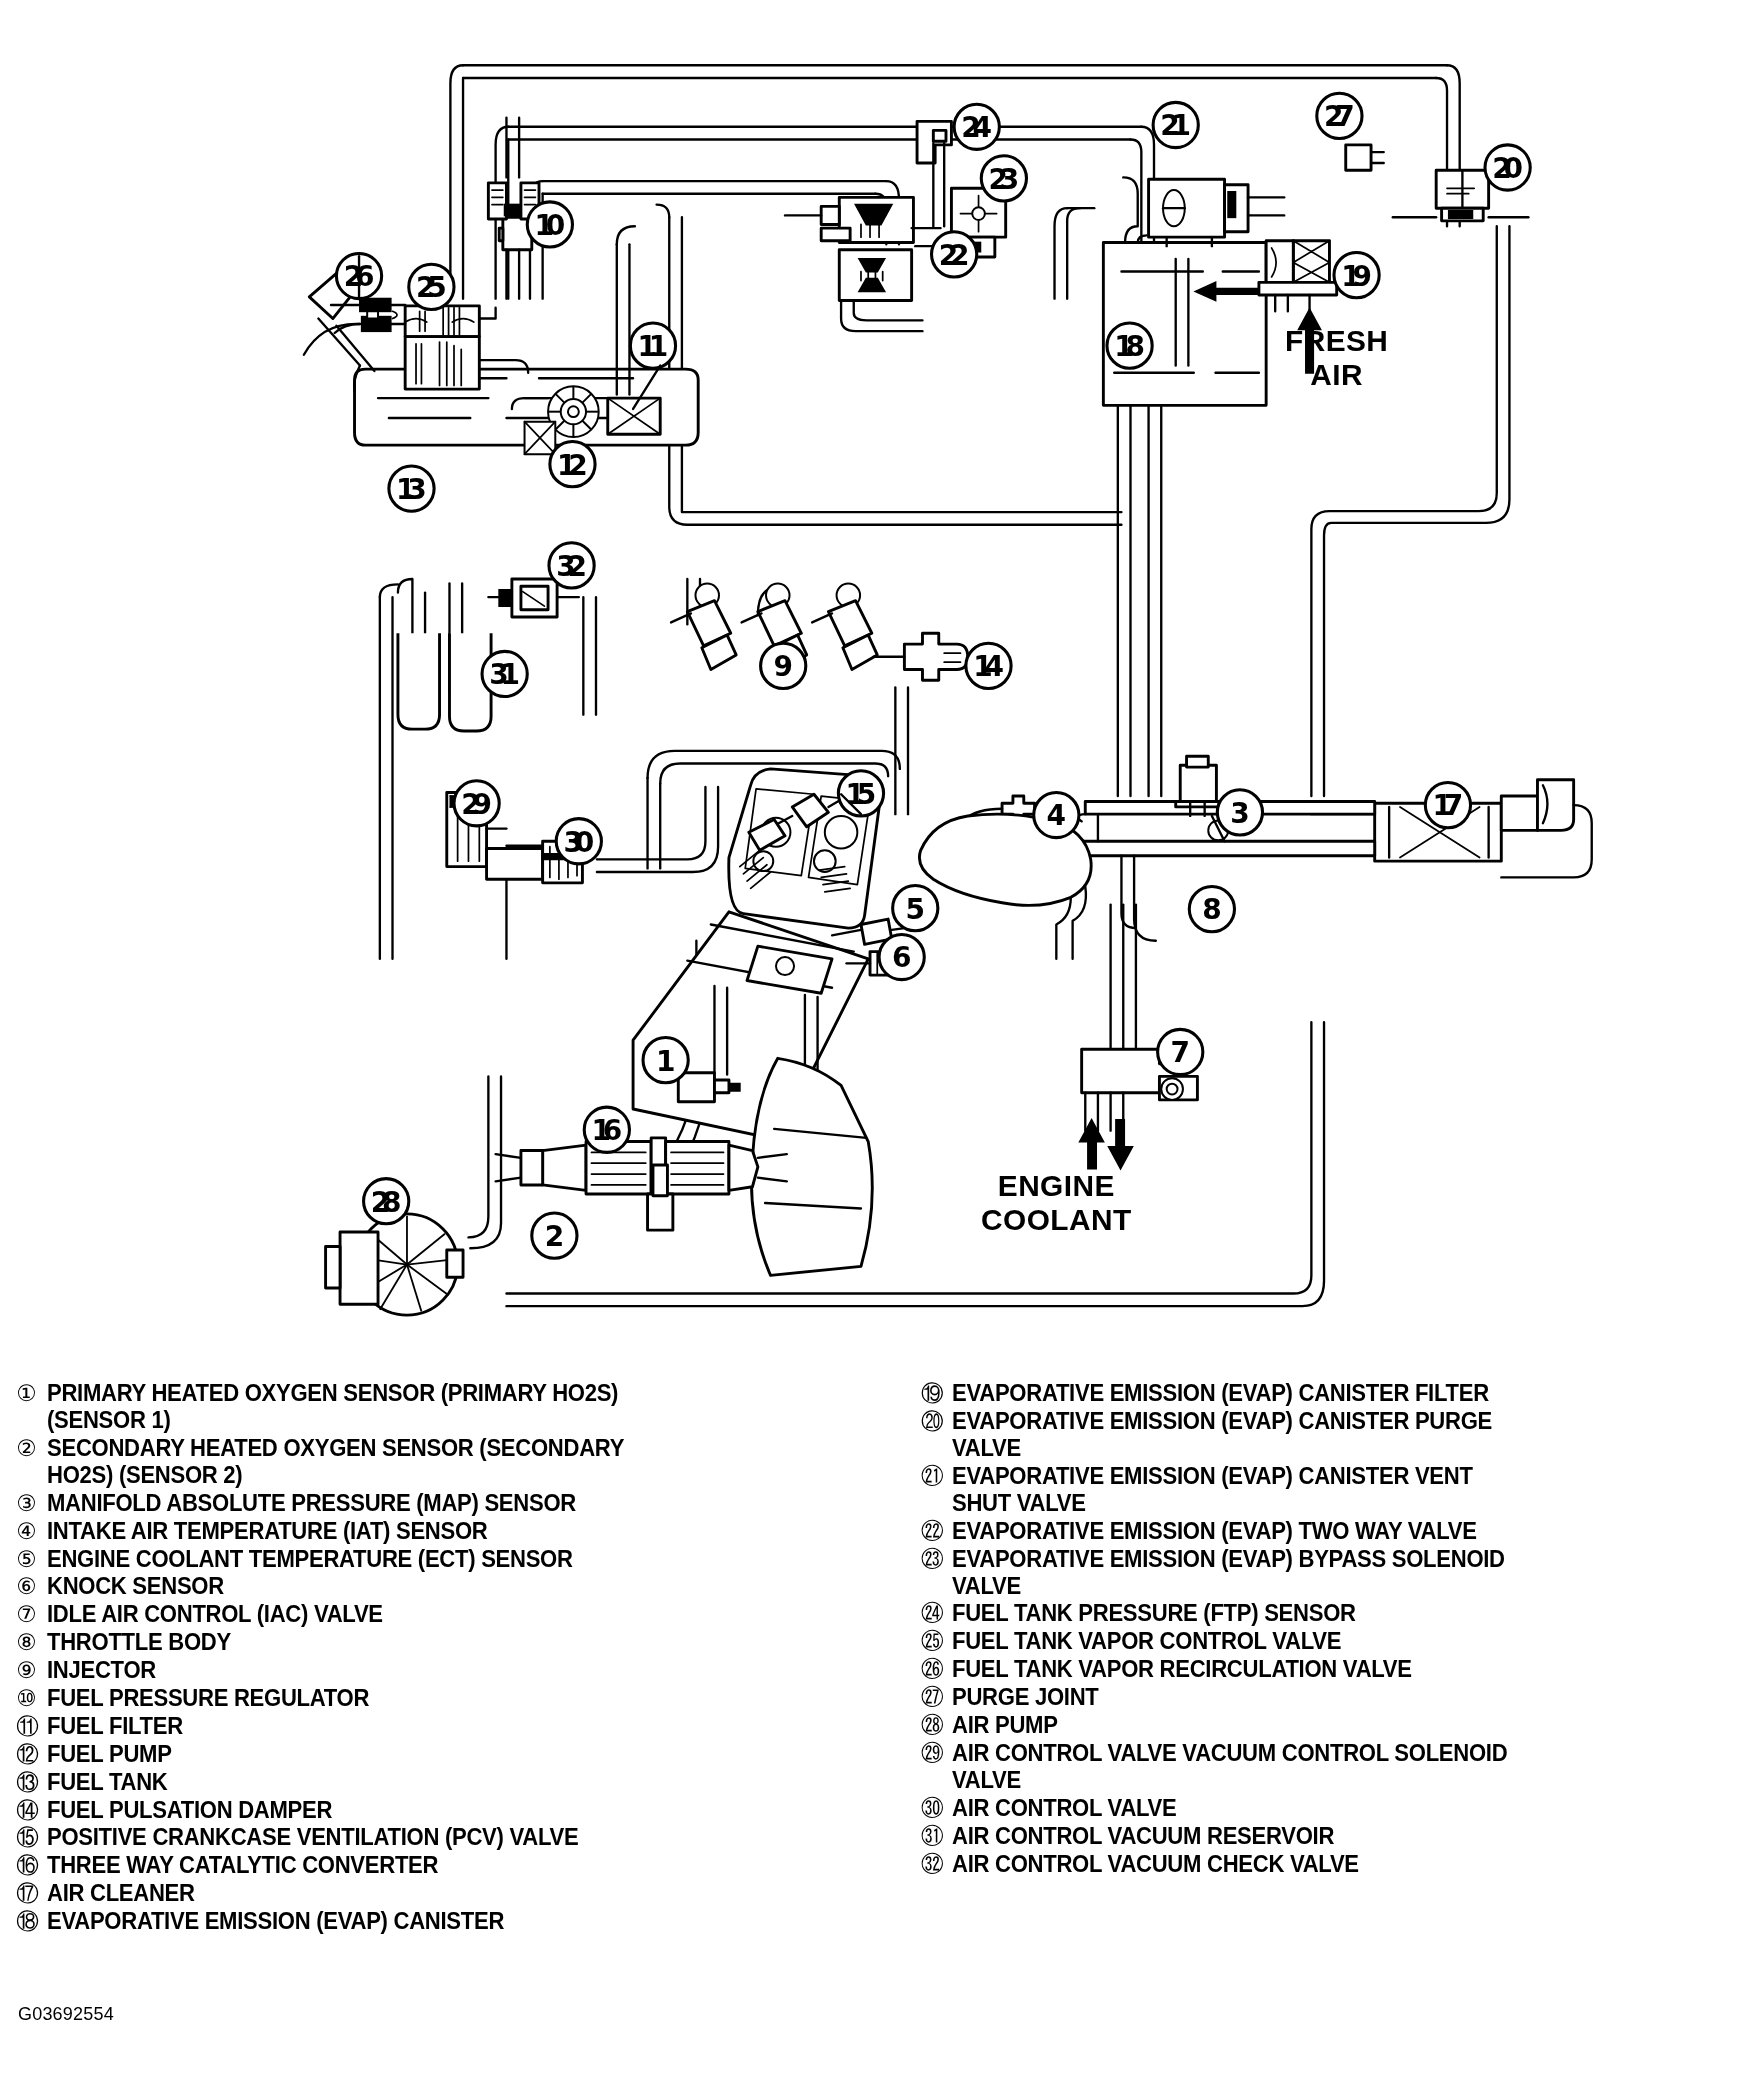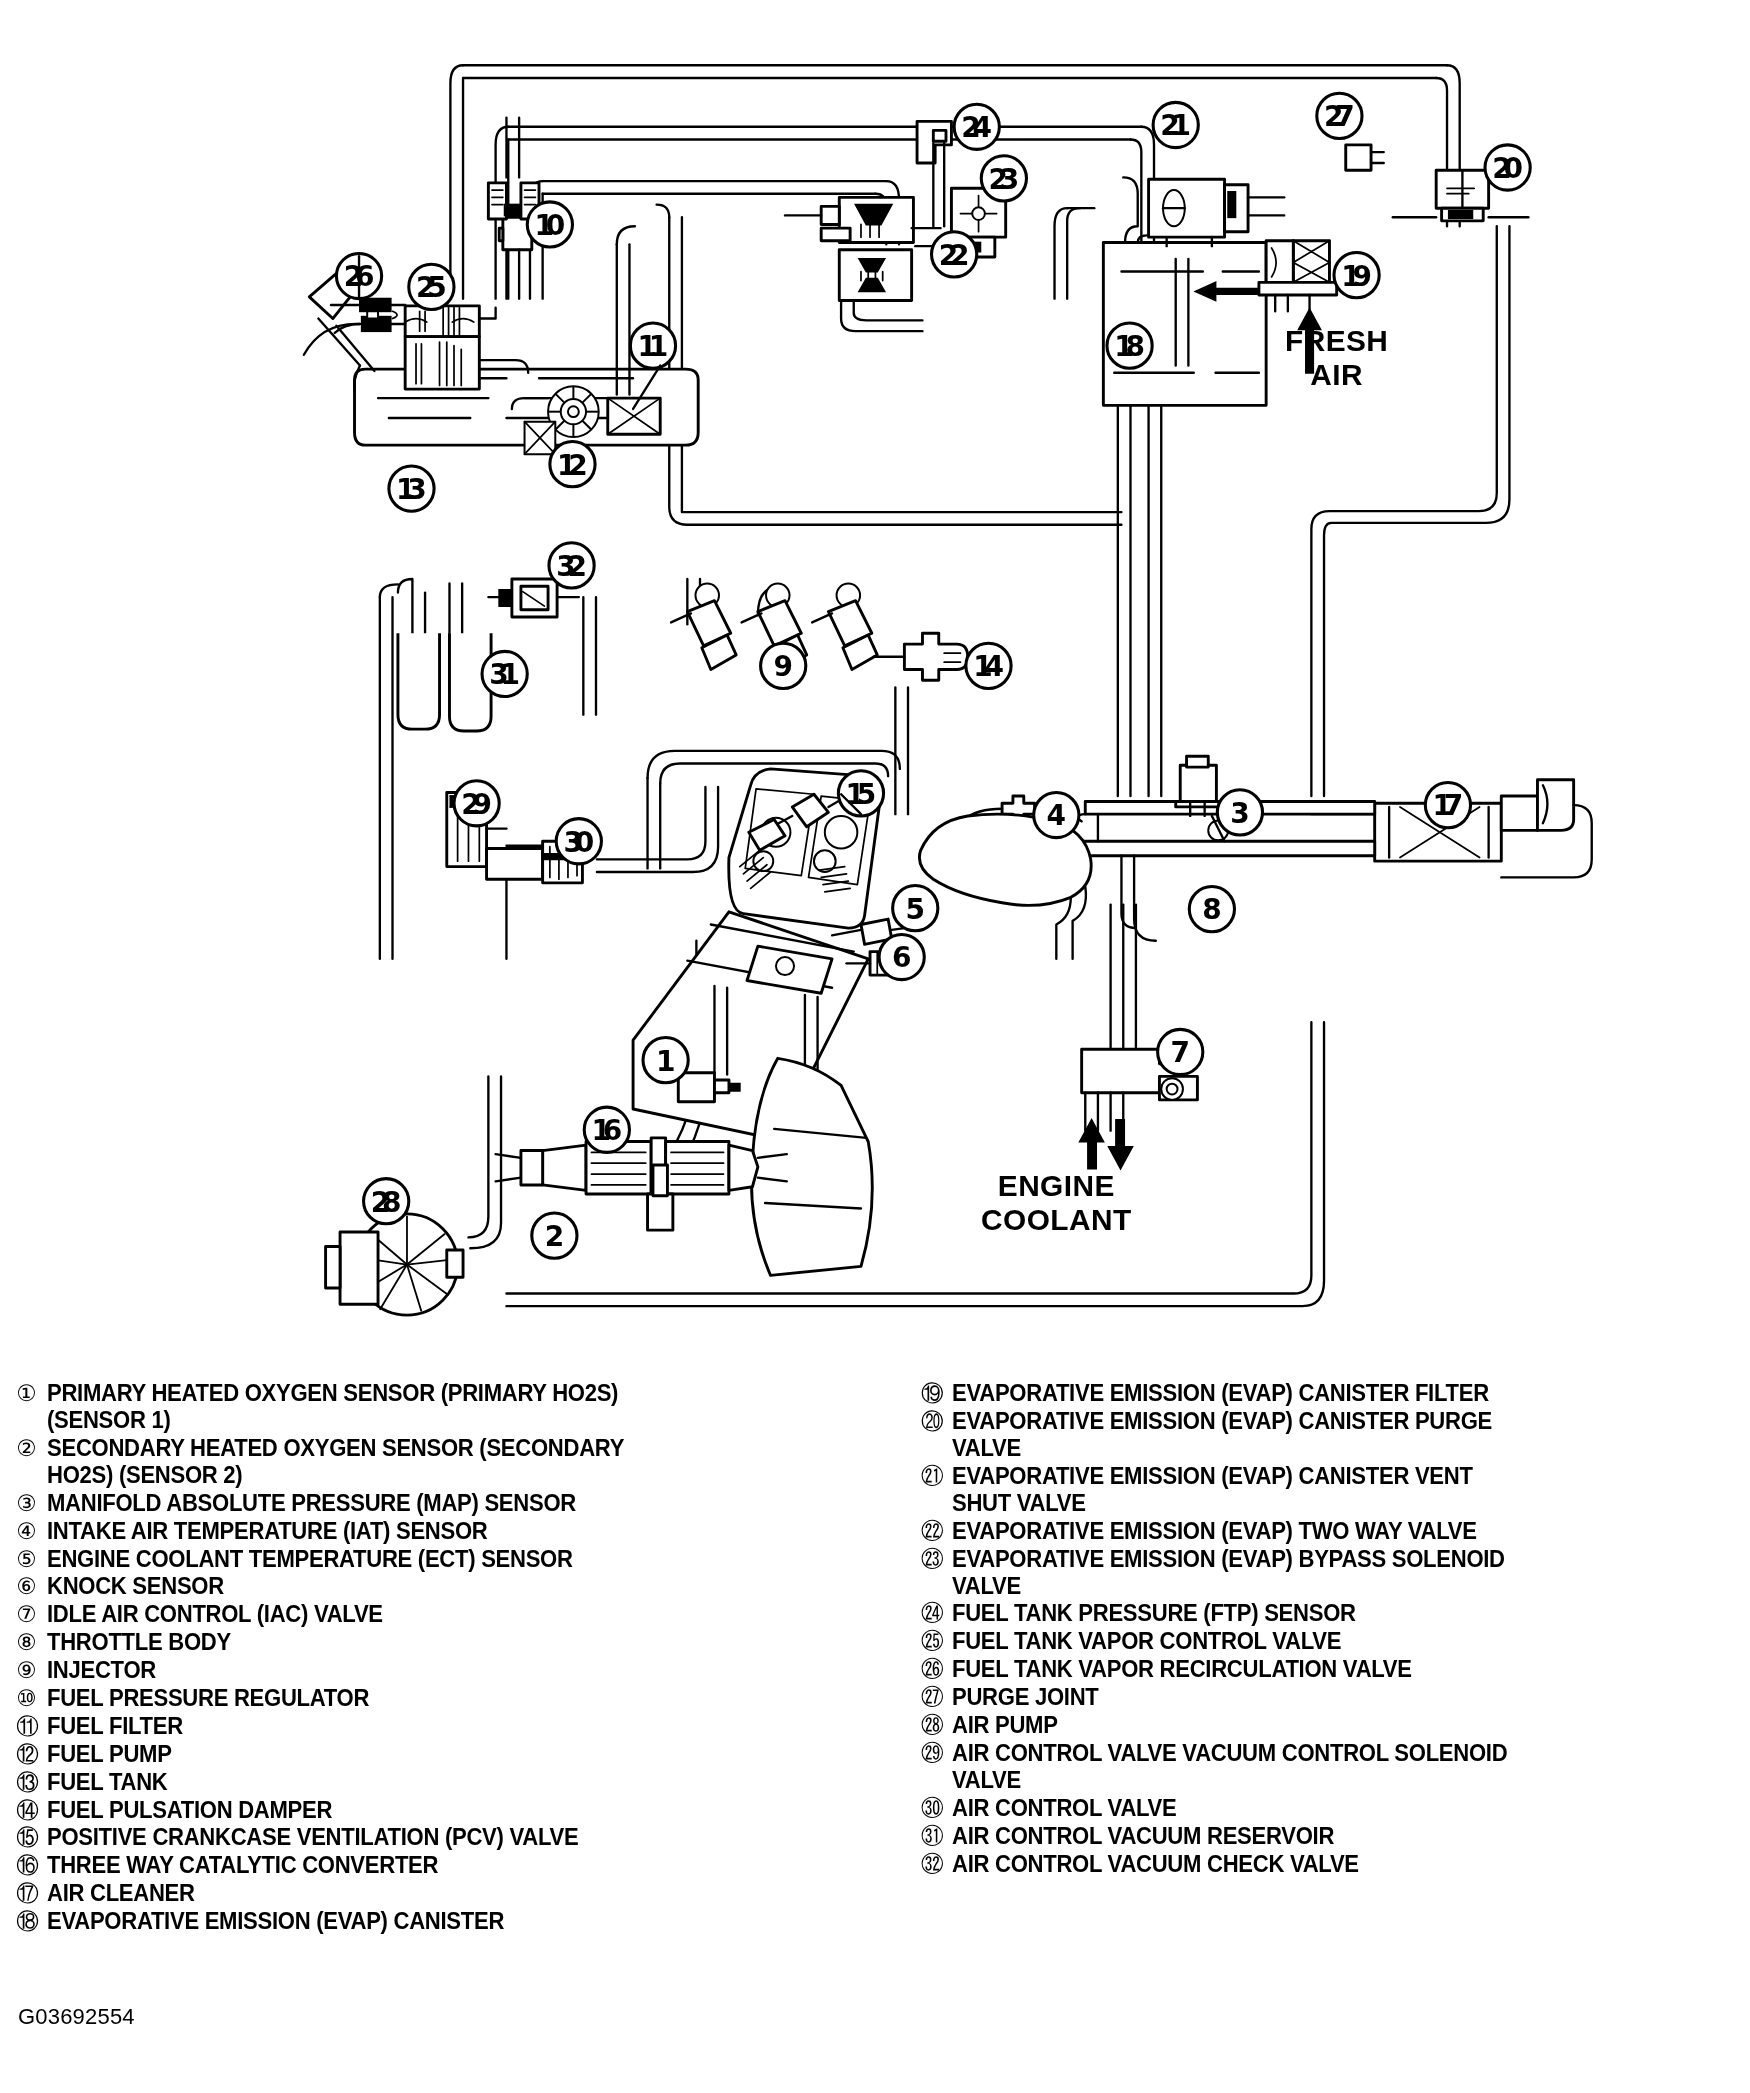--- a/index.html
+++ b/index.html
@@ -36,21 +36,21 @@
     flex:1 1 auto;
     font-size:23px;line-height:27px;
     font-weight:bold;
     letter-spacing:-0.3px;
     transform:scaleX(0.96);
     transform-origin:left center;
     white-space:pre-line;
   }
   #doc-code{
     position:absolute;left:18px;top:2004px;
-    font-size:22px;letter-spacing:0.2px;
+    font-size:18px;letter-spacing:0.2px;
     font-family:"Liberation Sans",sans-serif;
   }
 
   
 </style>
 </head>
 <body>
 
 <div id="figure">
 <svg viewBox="0 0 1935 1510" xmlns="http://www.w3.org/2000/svg">

